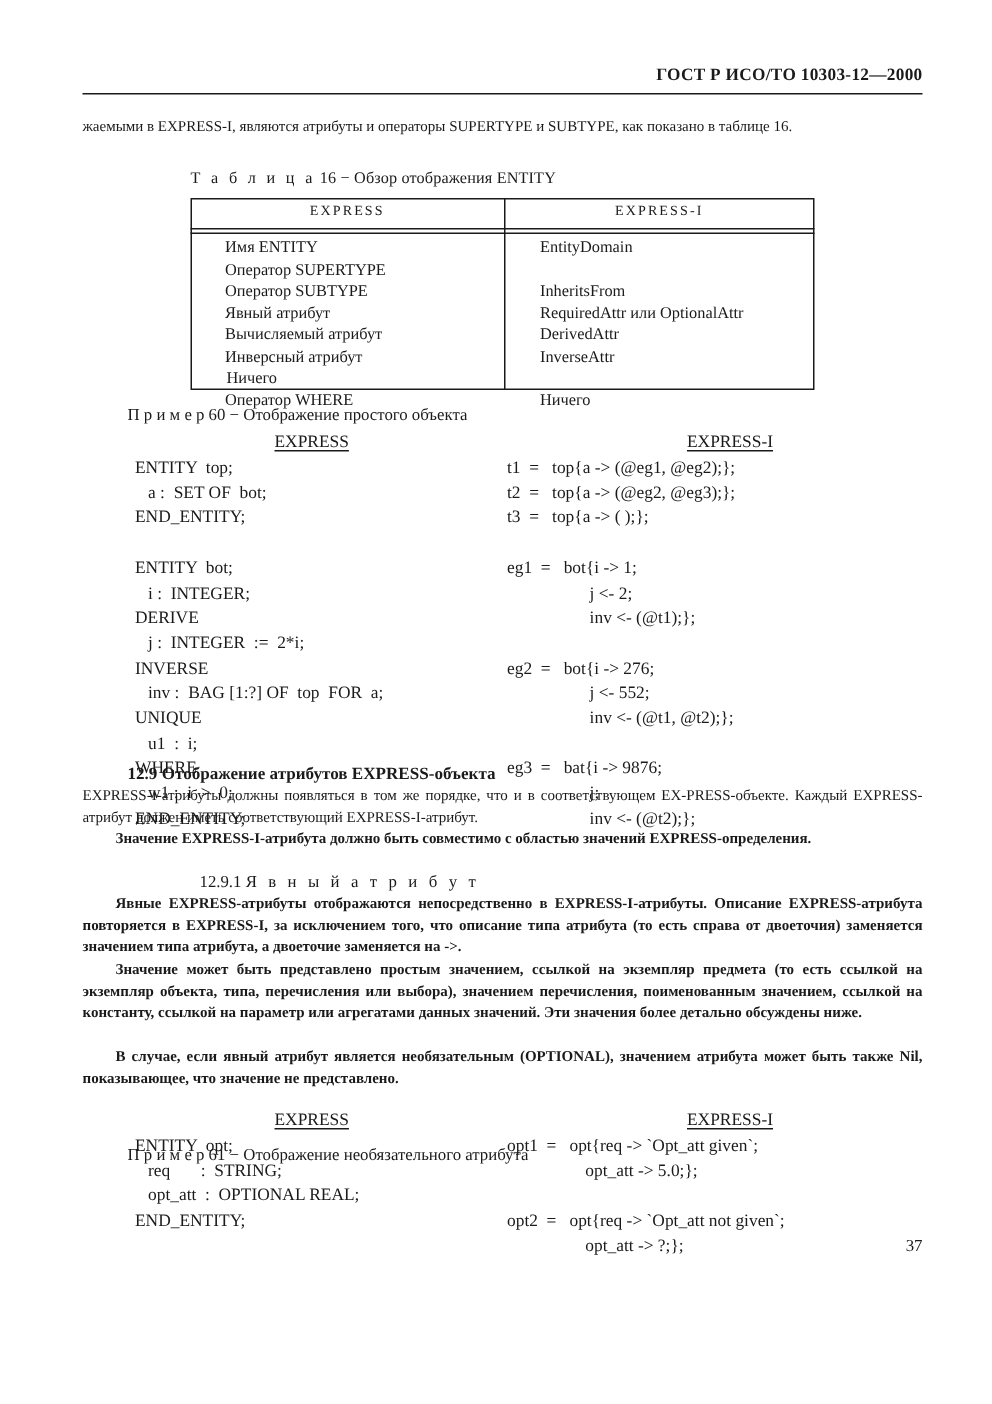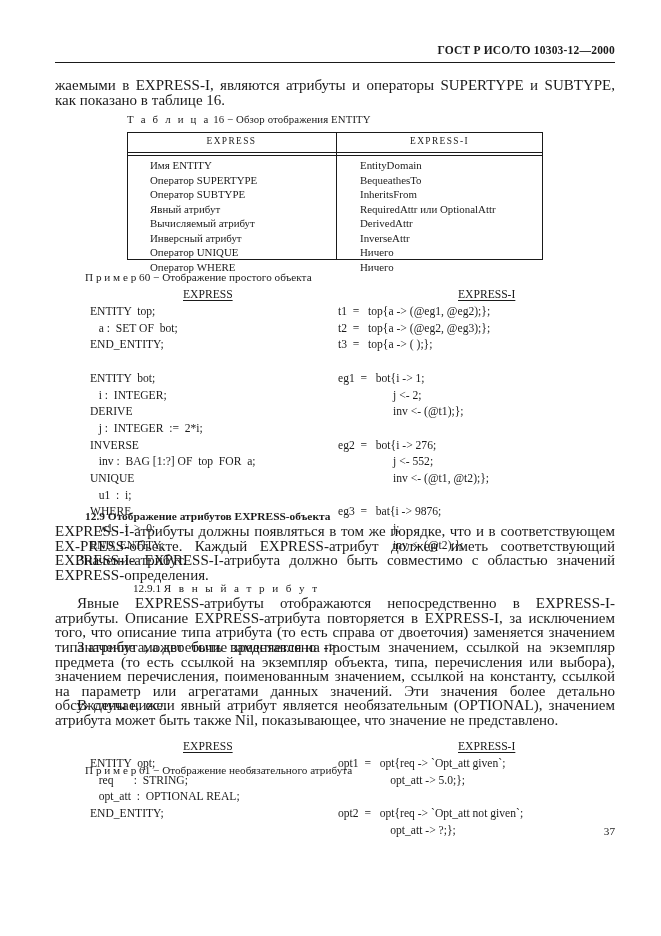--- a/index.html
+++ b/index.html
@@ -42,26 +42,26 @@
     width: 560px;
     height: 1px;
     background: #1a1a1a;
   }
 
   
   .body-text {
     position: absolute;
     left: 55px;
     width: 560px;
-    font-size: 15px;
+    font-size: 10px;
     line-height: 14.6px;
     text-align: justify;
     text-justify: inter-word;
   }
-  .indent { text-indent: 22px; }
+  .indent { text-indent: 22px; font-weight: bold; }
 
   
   .table-caption {
     position: absolute;
     left: 127px;
     top: 113px;
     font-size: 10.8px;
     letter-spacing: 0.1px;
   }
   .sp { letter-spacing: 2.2px; }
@@ -186,40 +186,38 @@
     <div class="tbl-head-cell" style="width:207px;">EXPRESS-I</div>
   </div>
 
   <div class="tbl-body">
     <div class="tbl-row">
       <div class="tbl-c1">Имя ENTITY</div>
       <div class="tbl-c2">EntityDomain</div>
     </div>
     <div class="tbl-row">
       <div class="tbl-c1">Оператор SUPERTYPE</div>
-      <div class="tbl-c2">BequeathesTo</div>
     </div>
     <div class="tbl-row">
       <div class="tbl-c1">Оператор SUBTYPE</div>
       <div class="tbl-c2">InheritsFrom</div>
     </div>
     <div class="tbl-row">
       <div class="tbl-c1">Явный атрибут</div>
       <div class="tbl-c2">RequiredAttr или OptionalAttr</div>
     </div>
     <div class="tbl-row">
       <div class="tbl-c1">Вычисляемый атрибут</div>
       <div class="tbl-c2">DerivedAttr</div>
     </div>
     <div class="tbl-row">
       <div class="tbl-c1">Инверсный атрибут</div>
       <div class="tbl-c2">InverseAttr</div>
     </div>
     <div class="tbl-row">
-      <div class="tbl-c1">Оператор UNIQUE</div>
       <div class="tbl-c2">Ничего</div>
     </div>
     <div class="tbl-row">
       <div class="tbl-c1">Оператор WHERE</div>
       <div class="tbl-c2">Ничего</div>
     </div>
   </div>
 
   <div class="example-title" style="top:271px;">П р и м е р  60 − Отображение простого объекта</div>
 

